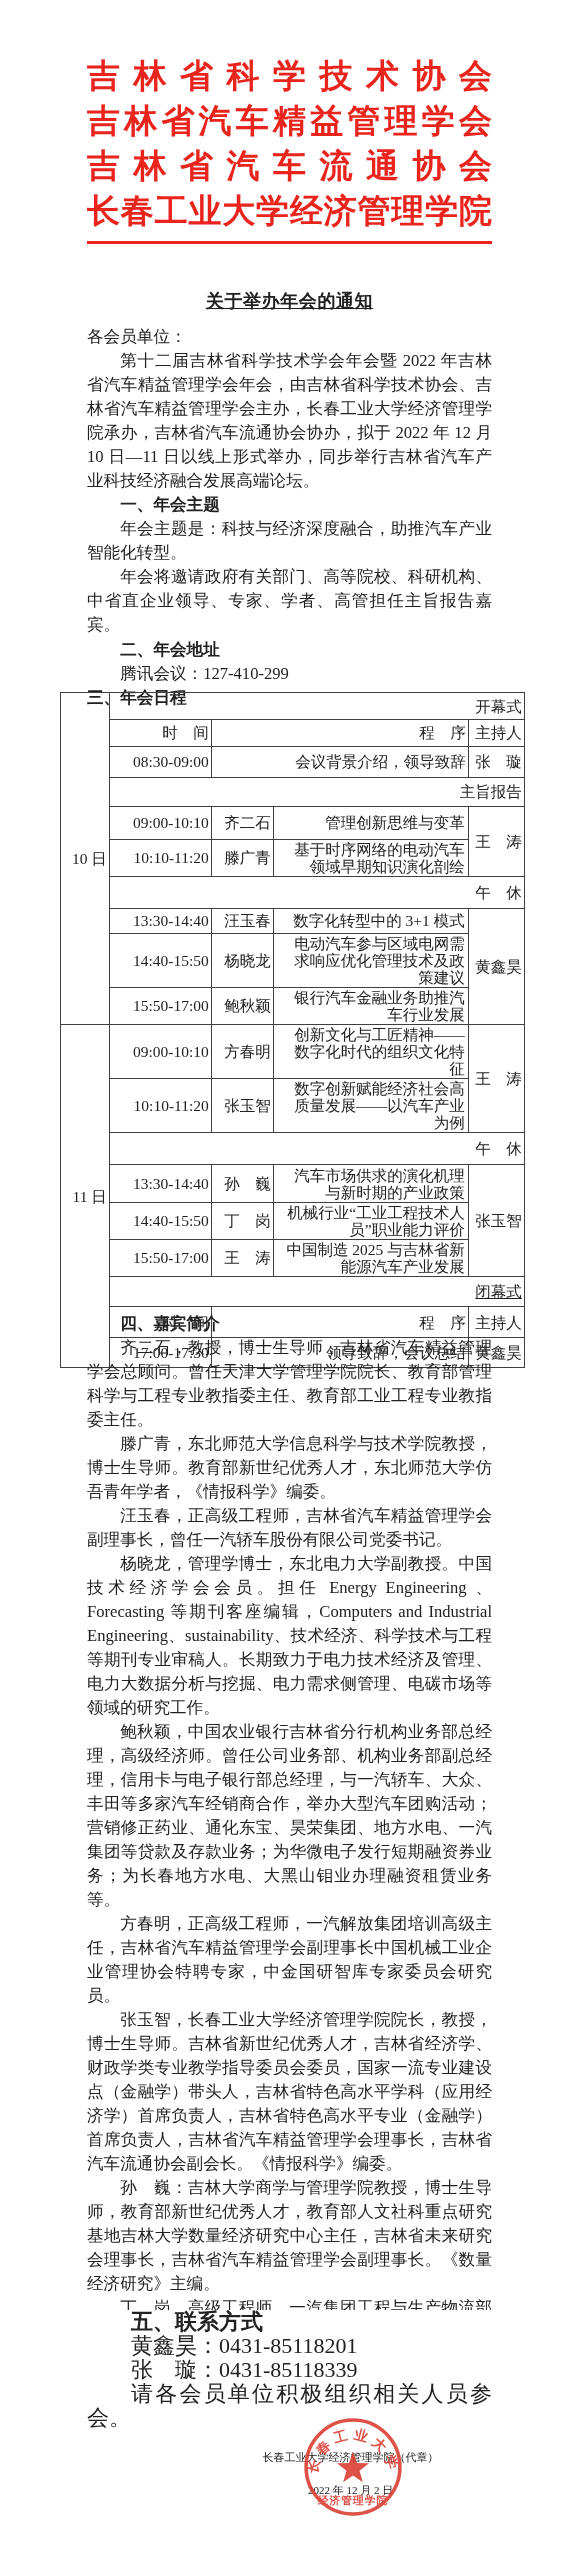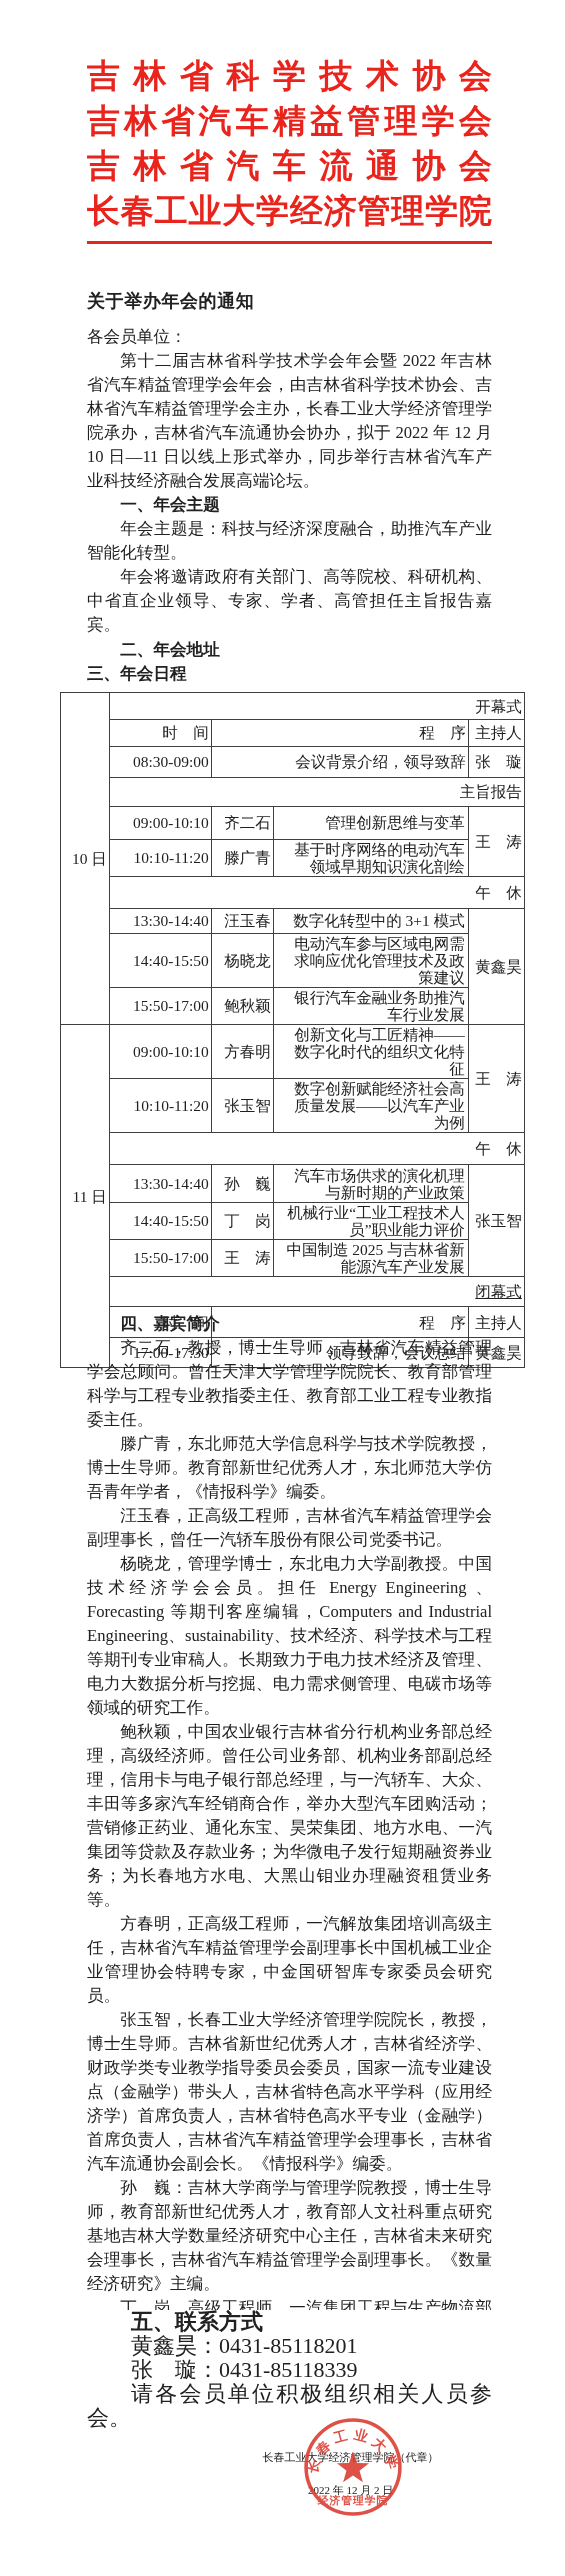--- a/index.html
+++ b/index.html
@@ -16,21 +16,21 @@
   
   .letterhead{position:absolute;top:54px;left:87px;width:405px;}
   .lh-line{
     display:flex; justify-content:space-between; align-items:center;
     height:45px; color:var(--red); font-size:33px; font-weight:700;
     line-height:1; white-space:nowrap;
   }
   .red-rule{position:absolute;top:241px;left:87px;width:405px;height:2.8px;background:var(--red);}
   
   .sec-pre{position:absolute;top:287px;left:87px;width:405px;font-size:16.6px;line-height:24px;}
-  .doc-title{font-size:18px;font-weight:700;line-height:25.4px;margin-top:2.2px;letter-spacing:0.6px;}
+  .doc-title{text-align:center;font-size:18px;font-weight:700;line-height:25.4px;margin-top:2.2px;letter-spacing:0.6px;text-decoration:underline;}
   .salutation{margin-top:10px;}
   .para{text-align:justify;text-justify:inter-character;text-indent:2em;}
   .heading{font-weight:700;text-indent:2em;margin-top:0.6px;}
   .heading.no-indent{text-indent:0;}
   
   .schedule{position:absolute;top:692px;left:60px;}
   table{border-collapse:collapse;table-layout:fixed;width:463px;font-size:15.5px;color:var(--ink);}
   td{border:1.1px solid var(--border);text-align:right;vertical-align:middle;line-height:17px;padding:1.1px 2.2px;}
   td.topic{text-align:right;padding-left:5px;padding-right:3.3px;margin-left:6px;}
   col.c-date{width:49px;} col.c-time{width:102px;} col.c-spk{width:62px;} col.c-topic{width:195px;} col.c-host{width:56px;}
@@ -107,20 +107,21 @@
   <div class="red-rule"></div>
 
   <div class="sec-pre">
     <div class="doc-title">关于举办年会的通知</div>
     <div class="salutation">各会员单位：</div>
     <div class="para">第十二届吉林省科学技术学会年会暨 2022 年吉林省汽车精益管理学会年会，由吉林省科学技术协会、吉林省汽车精益管理学会主办，长春工业大学经济管理学院承办，吉林省汽车流通协会协办，拟于 2022 年 12 月 10 日—11 日以线上形式举办，同步举行吉林省汽车产业科技经济融合发展高端论坛。</div>
     <div class="heading">一、年会主题</div>
     <div class="para">年会主题是：科技与经济深度融合，助推汽车产业智能化转型。</div>
     <div class="para">年会将邀请政府有关部门、高等院校、科研机构、中省直企业领导、专家、学者、高管担任主旨报告嘉宾。</div>
     <div class="heading">二、年会地址</div>
+    <div class="para">腾讯会议：127-410-299</div>
     <div class="heading no-indent">三、年会日程</div>
   </div>
 
   <div class="schedule">
     <table>
       <colgroup>
           <col class="c-date">
           <col class="c-time">
           <col class="c-spk">
           <col class="c-topic">

